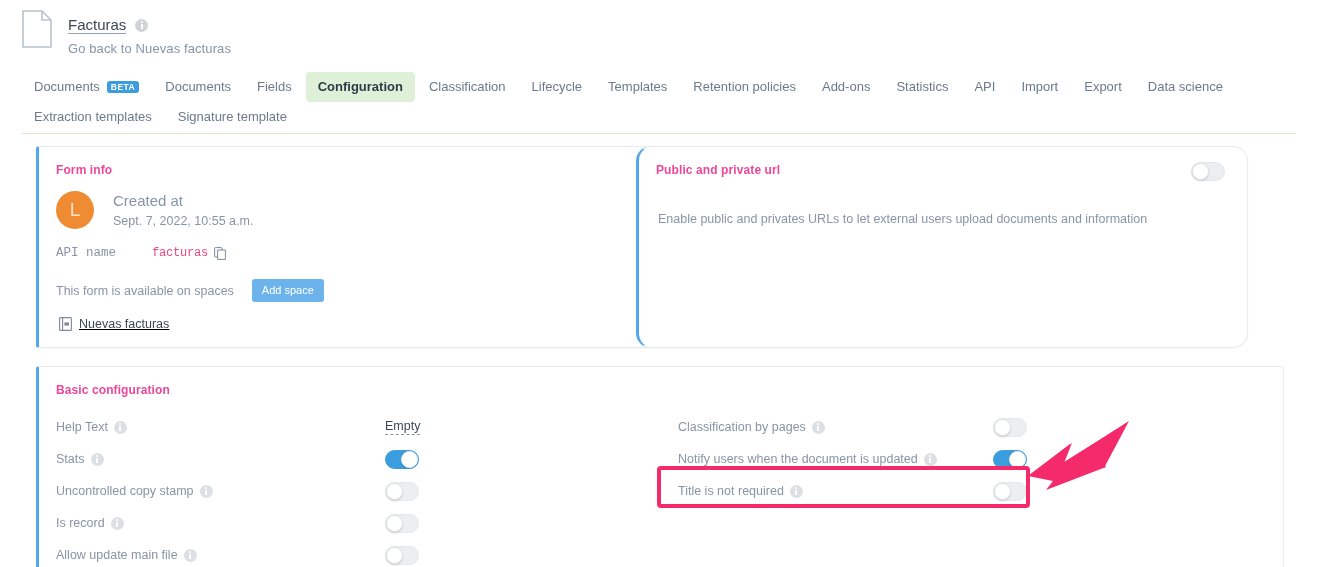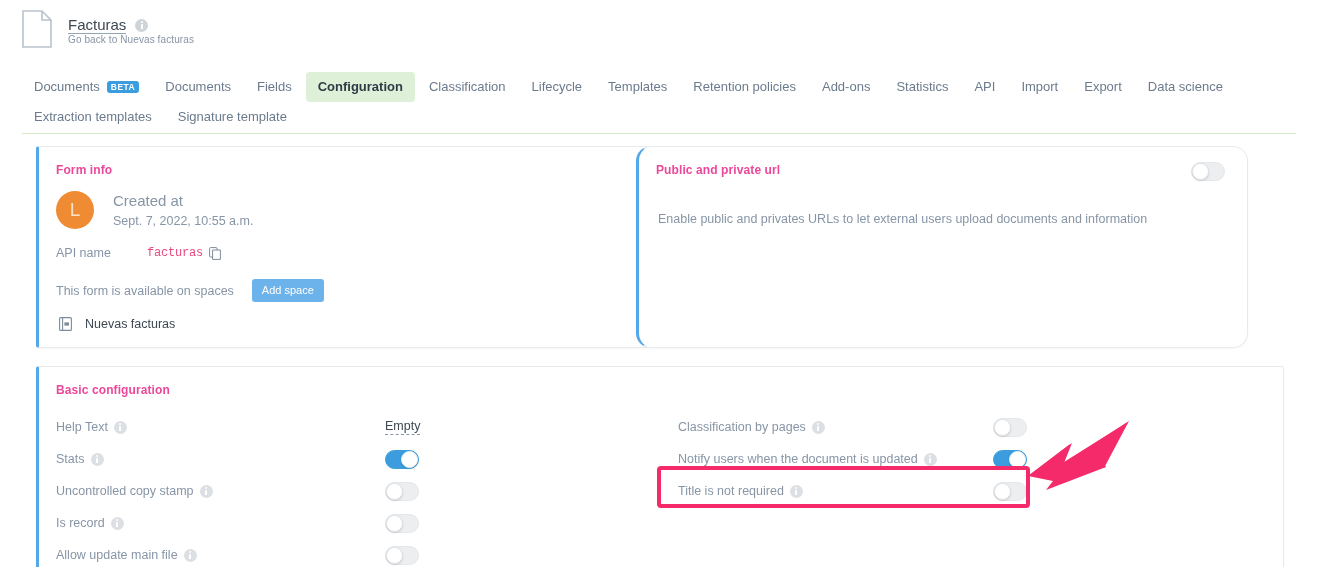--- a/index.html
+++ b/index.html
@@ -14,21 +14,21 @@
 
   
   .header { position:absolute; left:22px; top:8px; display:flex; align-items:flex-start; }
   .doc-icon { width:30px; height:38px; margin-right:16px; margin-top:2px; }
   .header-text { padding-top:8px; }
   .title-row { display:flex; align-items:center; gap:9px; }
   .page-title {
     font-size:15px; color:#3d4852; font-weight:400;
     border-bottom:1px solid #93a4b5; line-height:17px; cursor:pointer;
   }
-  .subtitle { font-size:10px; color:#8795a6; margin-top:0; letter-spacing:.1px; }
+  .subtitle { font-size:13px; color:#8795a6; margin-top:7px; letter-spacing:.1px; }
 
   .info-icon {
     display:inline-block; width:13px; height:13px; border-radius:50%;
     background:#cfd4d9; position:relative; flex:0 0 auto; vertical-align:middle;
   }
   .info-icon::before {
     content:""; position:absolute; left:5.6px; top:2.4px;
     width:1.8px; height:1.8px; border-radius:50%; background:#fff;
   }
   .info-icon::after {
@@ -77,35 +77,35 @@
   .avatar {
     width:38px; height:38px; border-radius:50%; background:#ef8b33;
     color:#fbe0c9; font-size:19px; display:flex; align-items:center;
     justify-content:center; flex:0 0 auto; font-weight:400;
   }
   .created-labels { margin-left:19px; }
   .created-at { font-size:15px; color:#8795a6; line-height:18px; }
   .created-date { font-size:12.5px; color:#8795a6; margin-top:4px; line-height:15px; }
 
   .api-row { display:flex; align-items:center; margin:17px 0 0 17px; }
-  .api-label { font-size:12.5px; color:#8795a6; }
+  .api-label { font-size:12.5px; color:#8795a6;font-family:Liberation Mono, monospace; }
   .api-value {
     font-family:"Liberation Mono", monospace; font-size:12px;
     color:#e8487f; margin-left:36px; letter-spacing:-.2px;
   }
   .copy-icon { margin-left:6px; width:12px; height:13px; cursor:pointer; }
 
   .spaces-row { display:flex; align-items:center; margin:19px 0 0 17px; }
   .spaces-label { font-size:12.5px; color:#8795a6; }
   .btn-add-space {
     margin-left:18px; background:#6cb2eb; color:#fff; border:none;
     font-size:11px; padding:5px 10px; border-radius:3px; cursor:pointer;
     font-family:"Liberation Sans", sans-serif; line-height:13px;
   }
-  .space-item { display:flex; align-items:flex-start; margin:15px 0 0 20px; gap:13px; }
+  .space-item { display:flex; align-items:flex-start; margin:15px 0 0 20px; gap:7px;text-decoration:underline; }
   .space-name { font-size:12.5px; color:#3d4852; }
 
   
   .pub-head { display:flex; align-items:flex-start; justify-content:space-between; }
   .pub-desc {
     font-size:12.5px; color:#8795a6; margin:30px 0 0 19px; line-height:16px;
   }
 
   
   .toggle {

